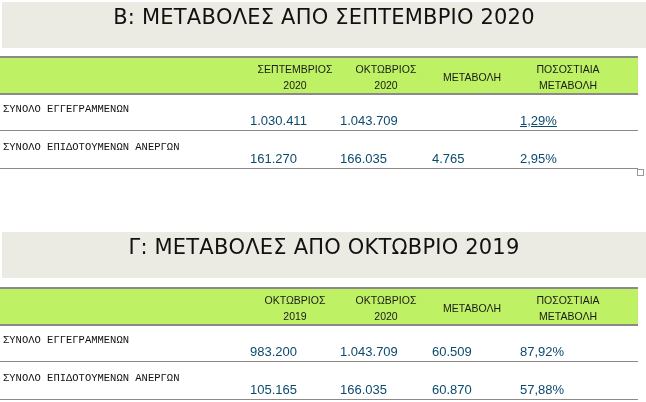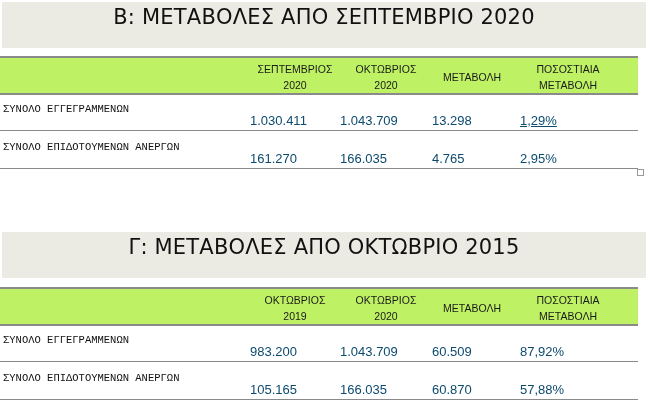--- a/index.html
+++ b/index.html
@@ -40,34 +40,33 @@
   <div class="th" style="left:520px;width:96px;">
     <div>ΠΟΣΟΣΤΙΑΙΑ</div>
     <div>ΜΕΤΑΒΟΛΗ</div>
   </div>
 </div>
 
 <div class="row" style="top:93px;">
   <div class="label">ΣΥΝΟΛΟ ΕΓΓΕΓΡΑΜΜΕΝΩΝ</div>
   <div class="val" style="left:250px;width:90px;">1.030.411</div>
   <div class="val" style="left:340px;width:92px;">1.043.709</div>
-  <div class="val" style="left:432px;width:80px;">13.298</div>
   <div class="val" style="left:520px;width:96px;text-decoration:underline;">1,29%</div>
 </div>
 <div class="row" style="top:131px;">
   <div class="label">ΣΥΝΟΛΟ ΕΠΙΔΟΤΟΥΜΕΝΩΝ ΑΝΕΡΓΩΝ</div>
   <div class="val" style="left:250px;width:90px;">161.270</div>
   <div class="val" style="left:340px;width:92px;">166.035</div>
   <div class="val" style="left:432px;width:80px;">4.765</div>
   <div class="val" style="left:520px;width:96px;">2,95%</div>
 </div>
 <div class="handle"></div>
 
 <div class="title-bar" style="top:232px;">
-  <div class="title">Γ: ΜΕΤΑΒΟΛΕΣ ΑΠΟ ΟΚΤΩΒΡΙΟ 2015</div>
+  <div class="title">Γ: ΜΕΤΑΒΟΛΕΣ ΑΠΟ ΟΚΤΩΒΡΙΟ 2019</div>
 </div>
 
 <div class="thead" style="top:287px;">
   <div class="th" style="left:250px;width:90px;">
     <div>ΟΚΤΩΒΡΙΟΣ</div>
     <div>2019</div>
   </div>
   <div class="th" style="left:340px;width:92px;">
     <div>ΟΚΤΩΒΡΙΟΣ</div>
     <div>2020</div>

